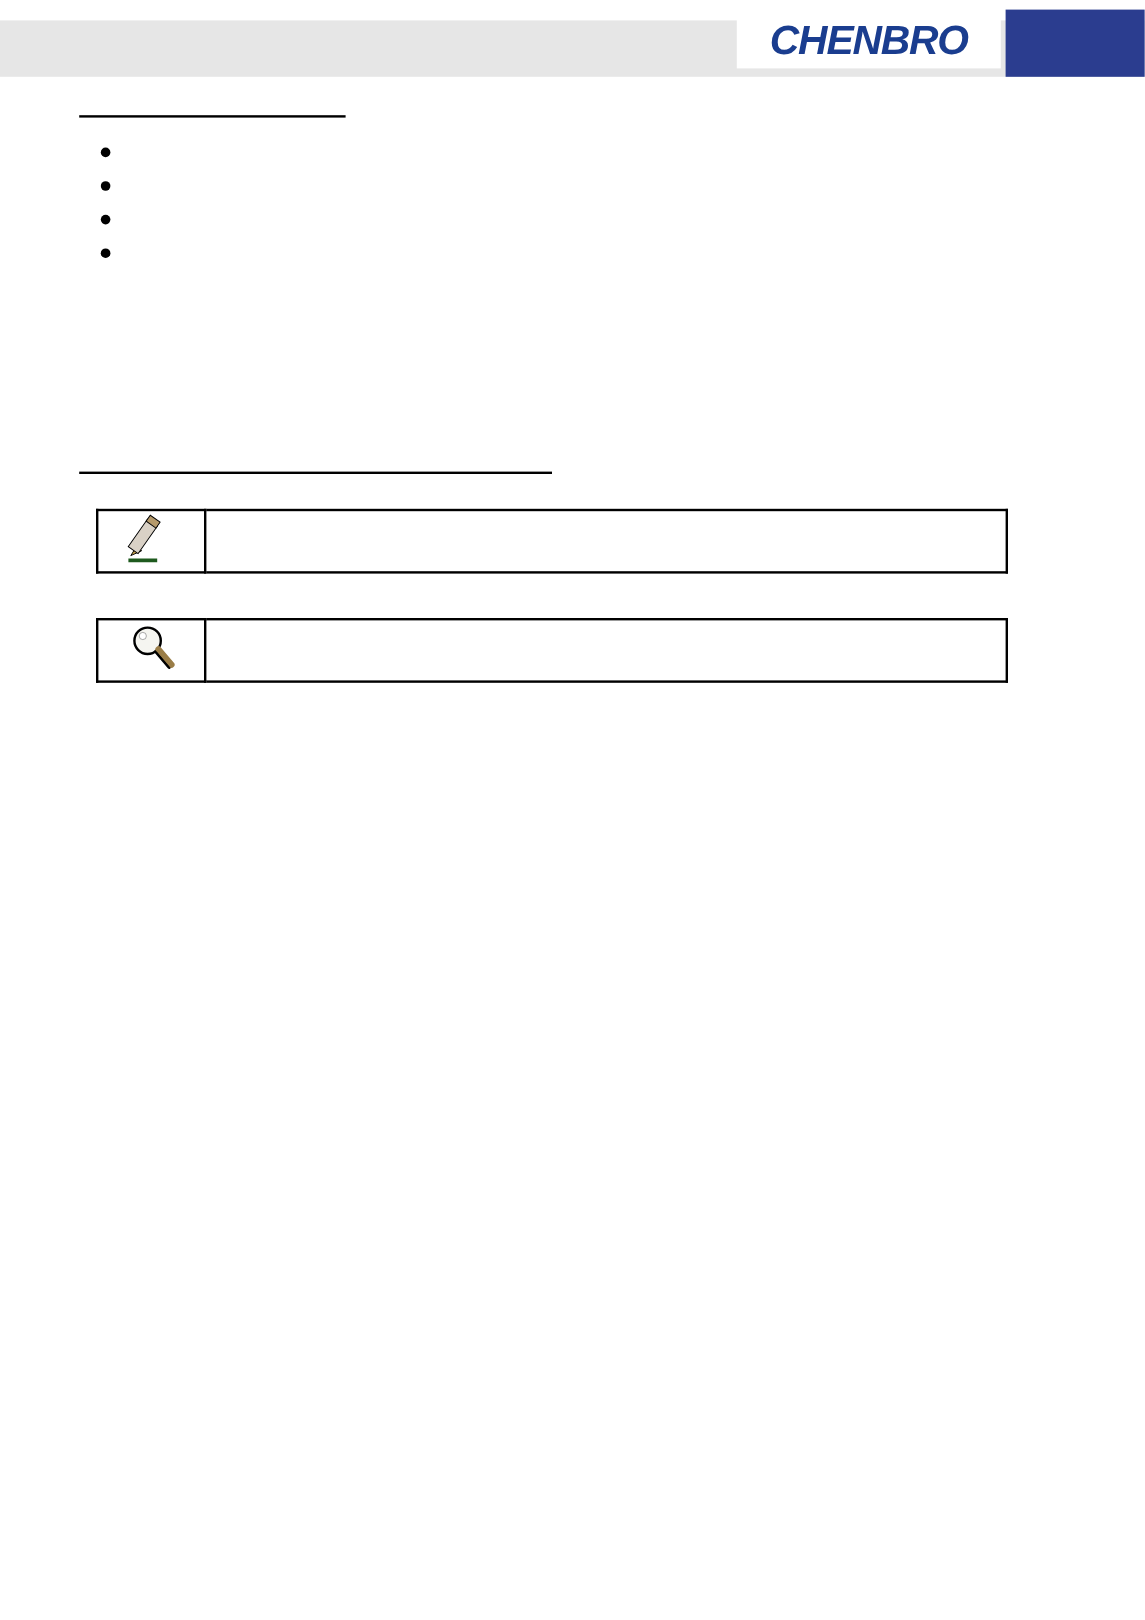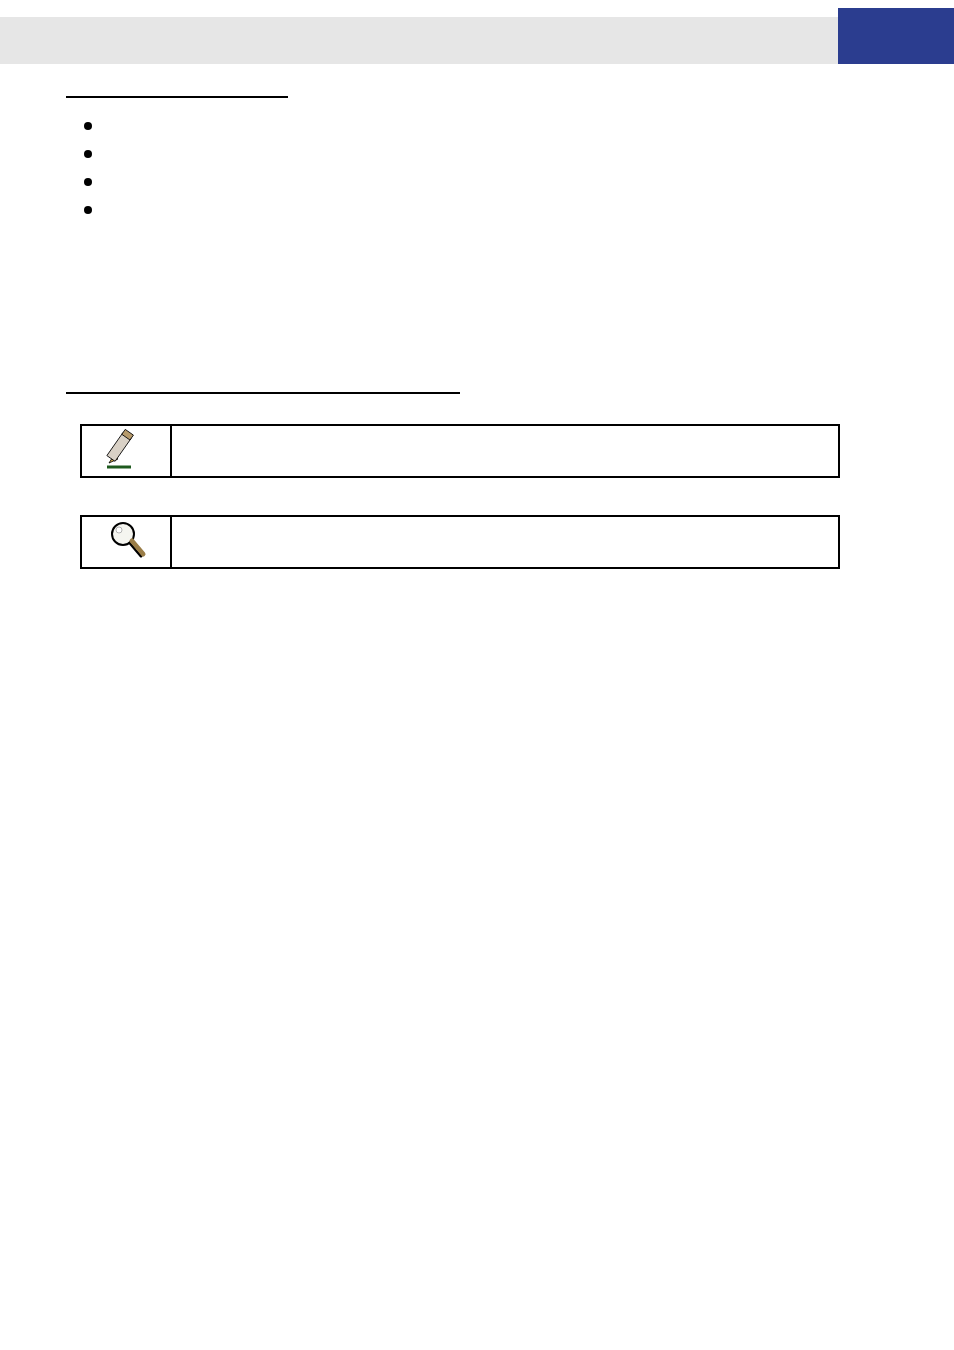--- a/index.html
+++ b/index.html
@@ -34,20 +34,23 @@
   
   .icon-svg { width: 50px; height: 44px; }
 </style>
 </head>
 <body>
 
 <div class="page">
 
   <div class="header-band"></div>
   <div class="corner-box"></div>
+  <div class="logo">
+    <span class="logo-text">CHENBRO</span>
+  </div>
 
   <div class="content">
     <span class="h-underline" style="width:222px;"></span>
 
     <ul class="bullets">
       <li><span></span></li>
       <li><span></span></li>
       <li><span></span></li>
       <li><span></span></li>
     </ul>

